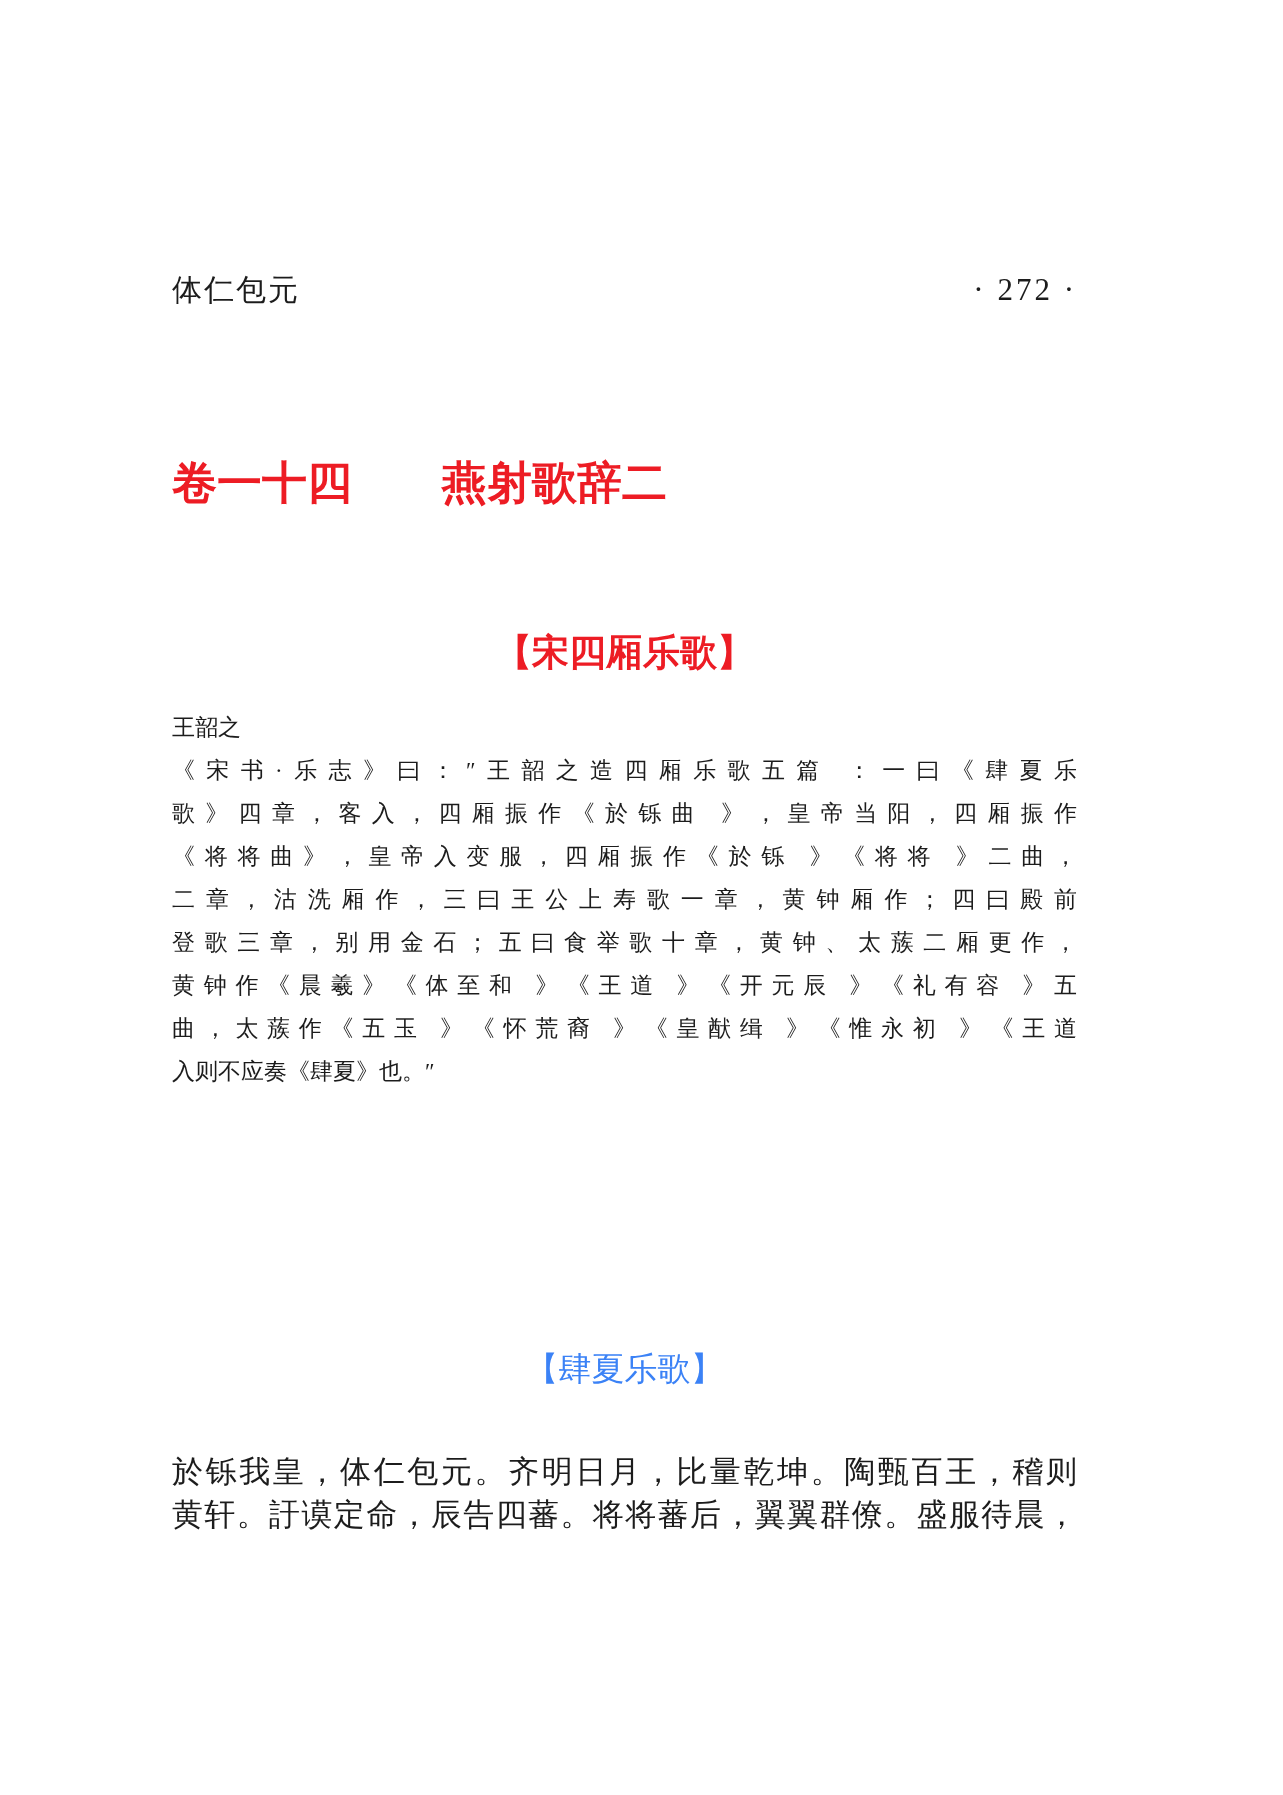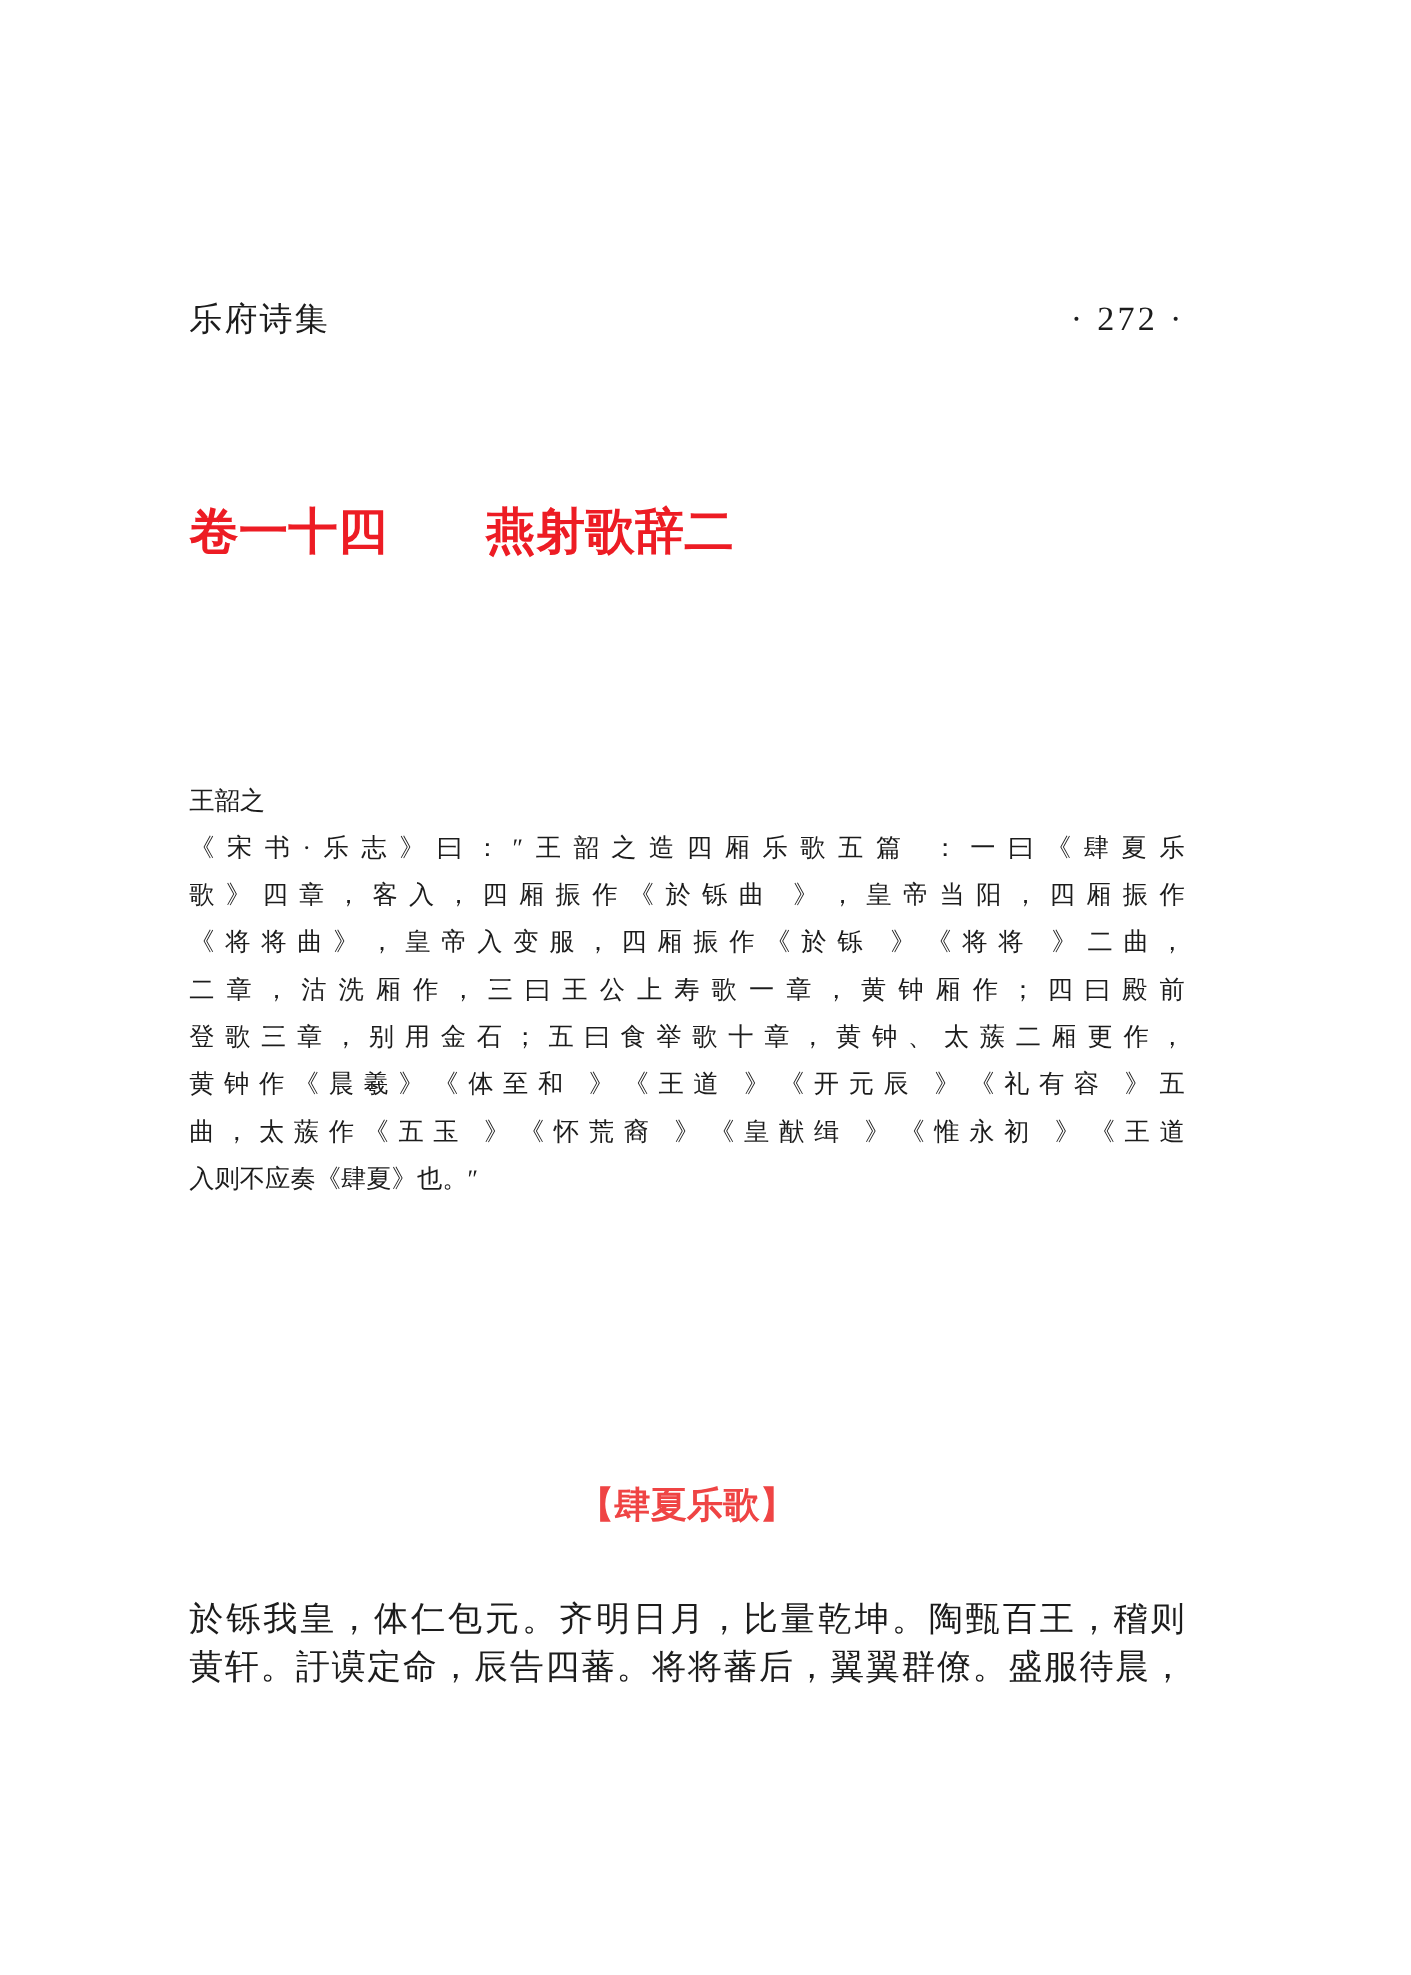--- a/index.html
+++ b/index.html
@@ -73,44 +73,44 @@
     text-align-last: left;
   }
   .section-title-black {
     position: absolute;
     top: 1348px;
     left: 172px;
     width: 905px;
     text-align: center;
     font-size: 33px;
     line-height: 43px;
-    color: #ef4444;
-    font-weight: bold;
+    color: #3b82f6;
   }
   .poem-block {
     position: absolute;
     top: 1450px;
     left: 172px;
     width: 905px;
     font-size: 31px;
     line-height: 43px;
   }
 </style>
 </head>
 <body>
 
 <div class="page">
 
   <div class="header-row">
-    <span class="book-title">乐府诗集</span>
+    <span class="book-title">体仁包元</span>
     <span class="page-number">· 272 ·</span>
   </div>
 
   <div class="chapter-title">卷一十四　　燕射歌辞二</div>
 
+  <div class="section-title-red">【宋四厢乐歌】</div>
 
   <div class="prose-block">
     <div class="lline">王韶之</div>
     <div class="jline">《宋书·乐志》曰：″王韶之造四厢乐歌五篇 ：一曰《肆夏乐</div>
     <div class="jline">歌》四章，客入，四厢振作《於铄曲 》，皇帝当阳，四厢振作</div>
     <div class="jline">《将将曲》，皇帝入变服，四厢振作《於铄 》《将将 》二曲，</div>
     <div class="jline">二章，沽洗厢作，三曰王公上寿歌一章，黄钟厢作；四曰殿前</div>
     <div class="jline">登歌三章，别用金石；五曰食举歌十章，黄钟、太蔟二厢更作，</div>
     <div class="jline">黄钟作《晨羲》《体至和 》《王道 》《开元辰 》《礼有容 》五</div>
     <div class="jline">曲，太蔟作《五玉 》《怀荒裔 》《皇猷缉 》《惟永初 》《王道</div>

